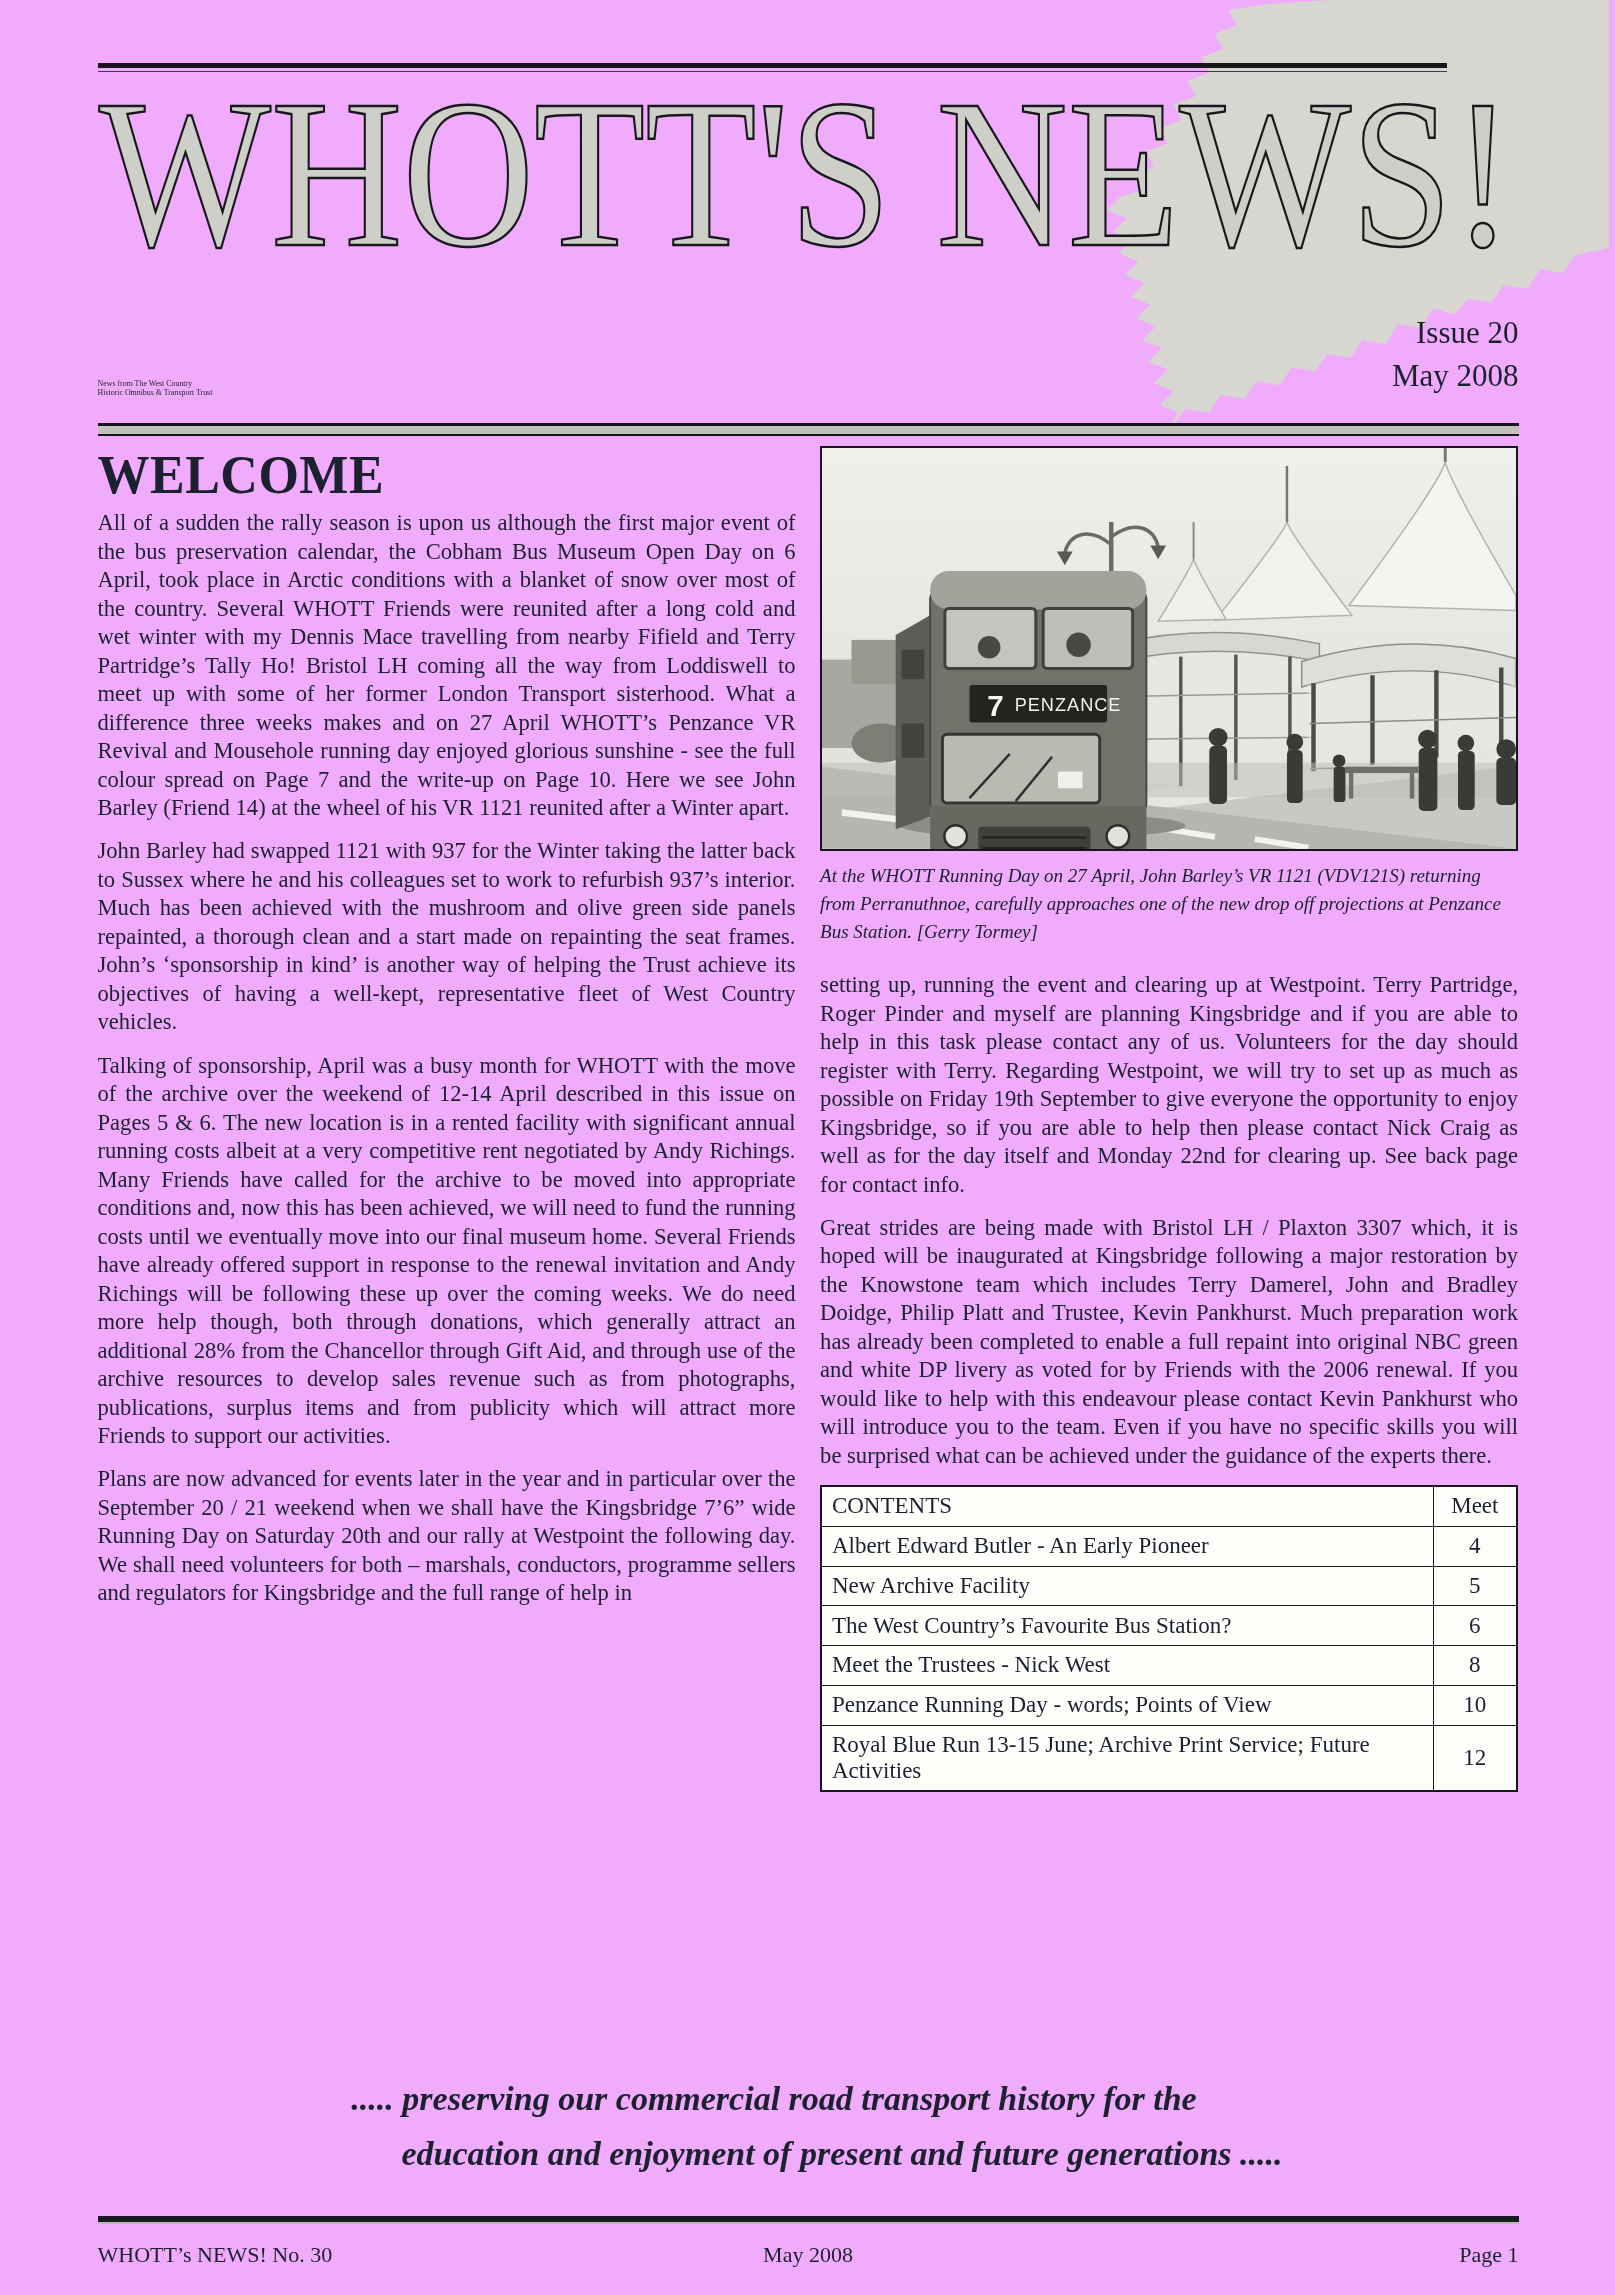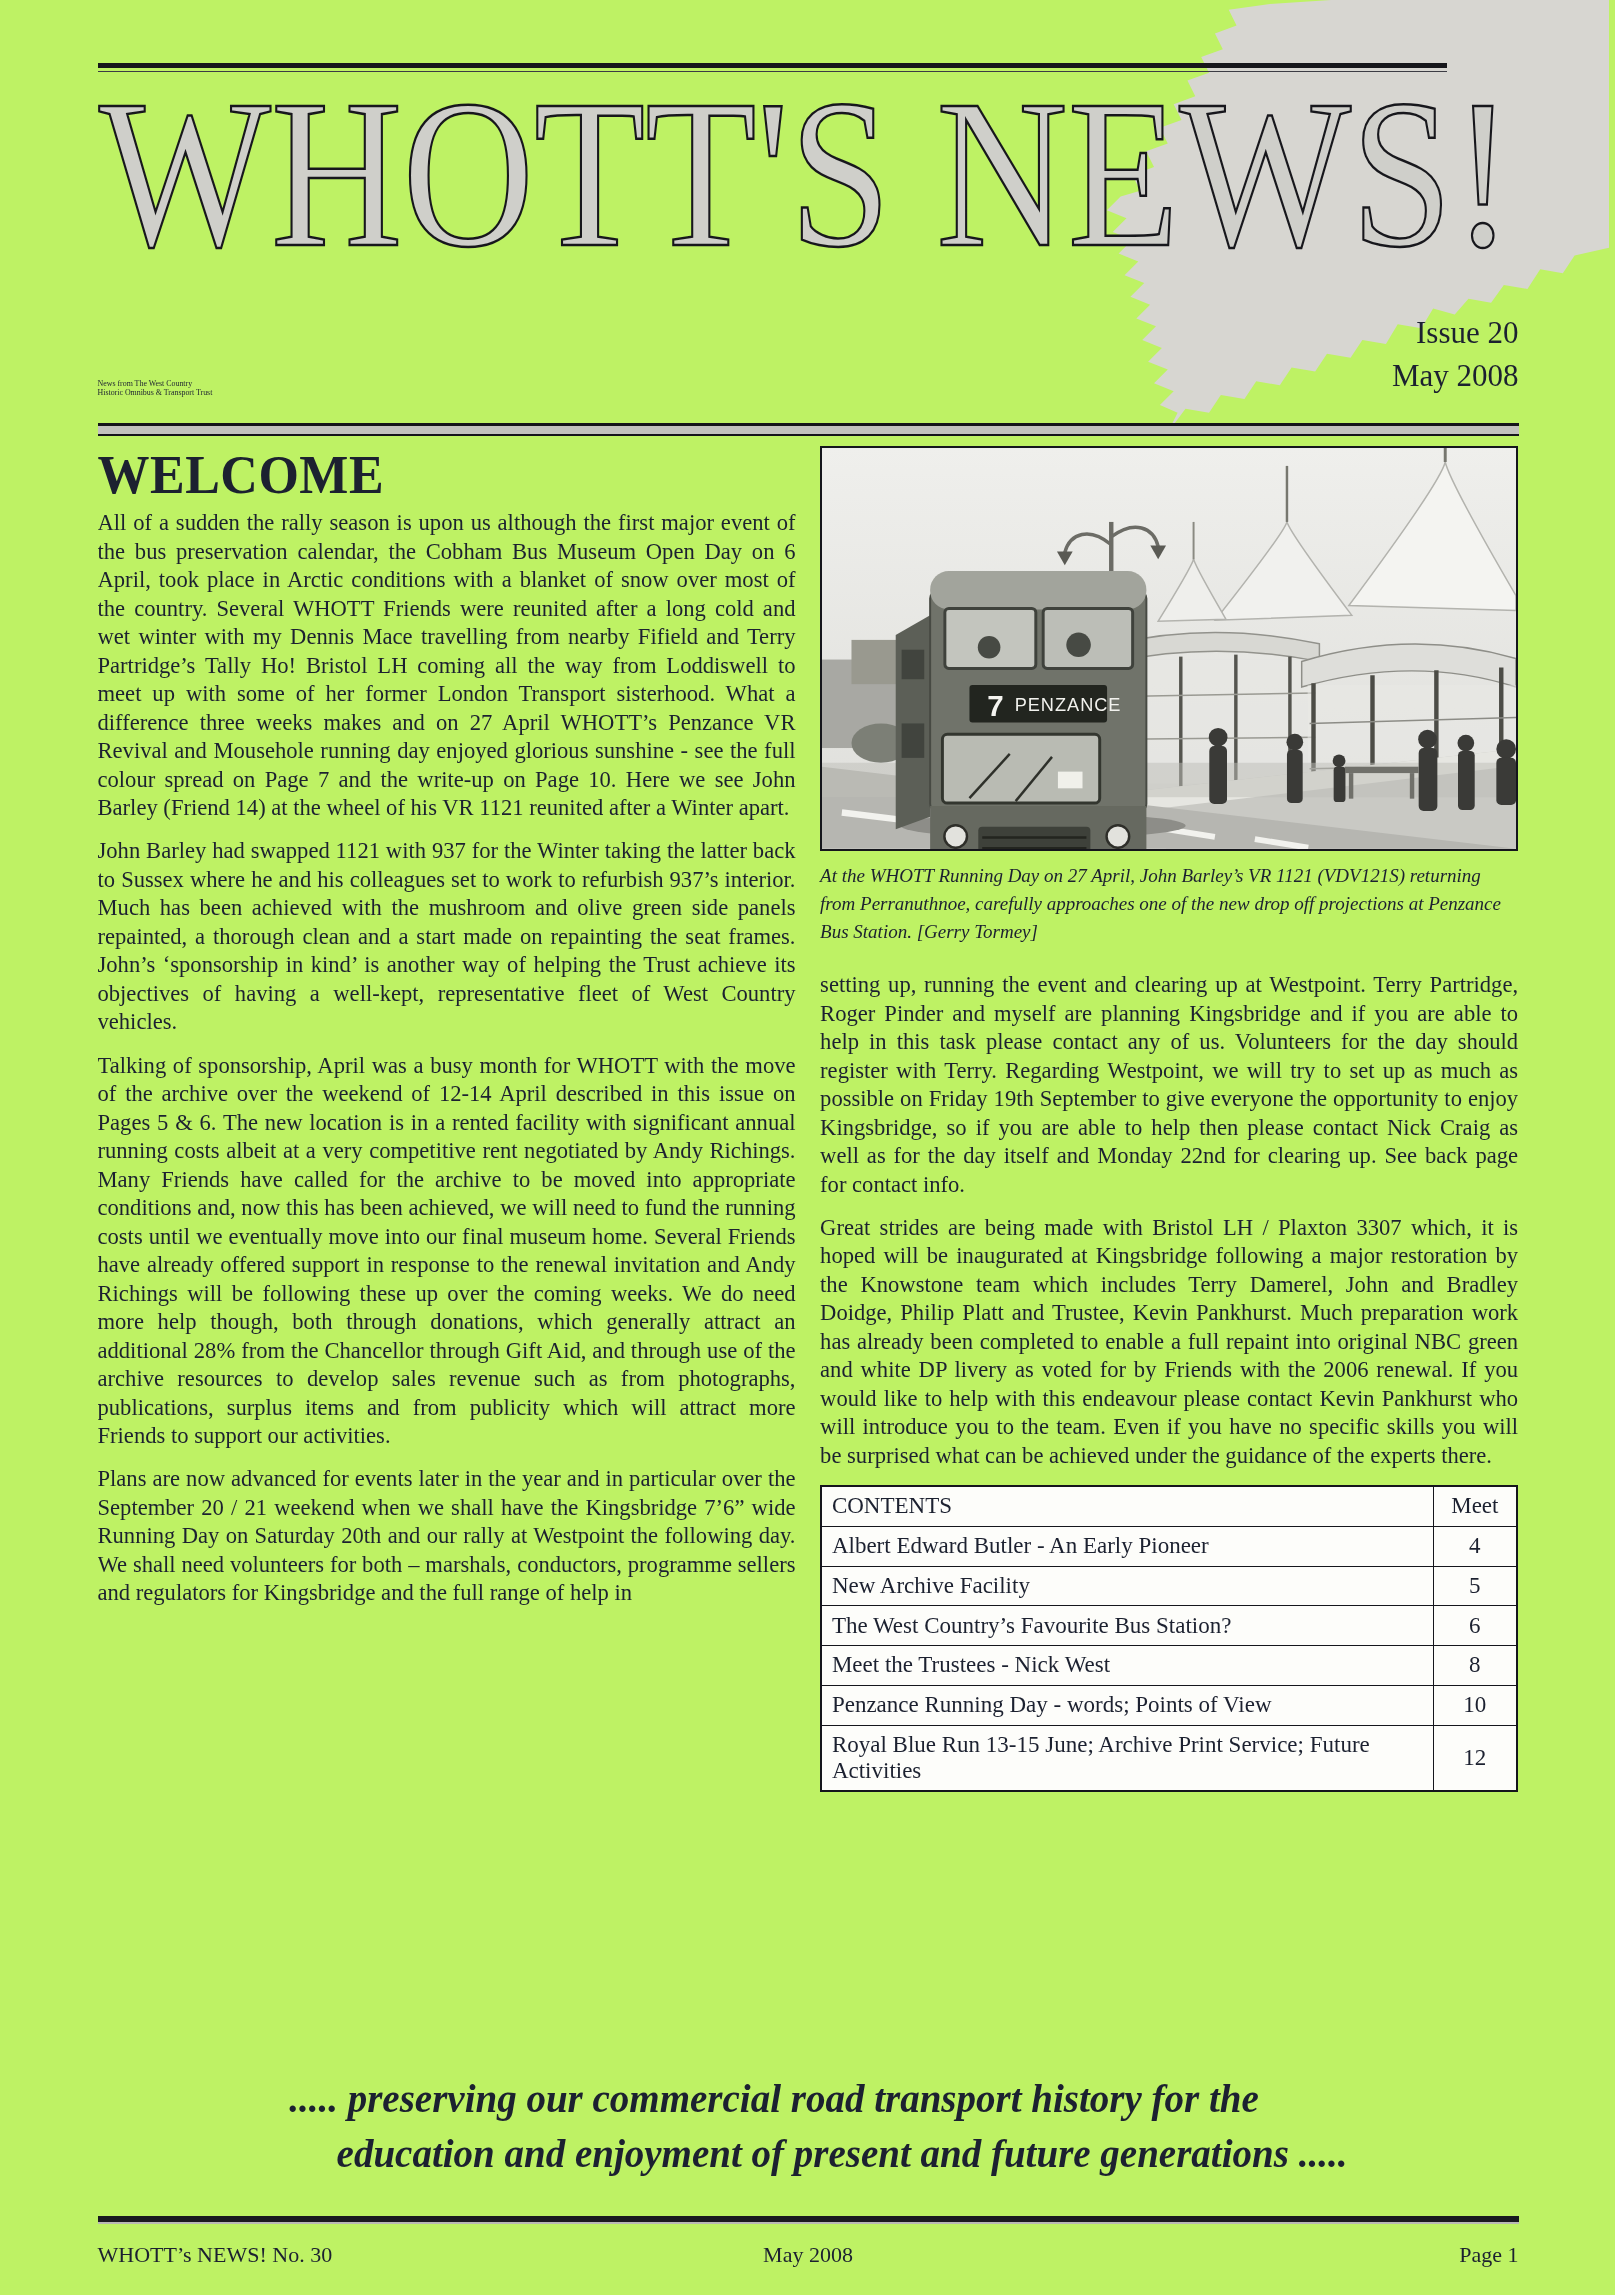--- a/index.html
+++ b/index.html
@@ -1,19 +1,19 @@
 <!DOCTYPE html>
 <html style="font-size:7.9px"><head>
 <meta charset="utf-8">
 <style>
   * { margin:0; padding:0; box-sizing:border-box; }
   html,body { background:#e9e8e4; }
   .page {
     position:relative; width:1616px; height:2295px; margin:0 auto;
-    background:#bef264; overflow:hidden;
+    background:#f0abfc; overflow:hidden;
     font-family:"Liberation Serif", serif; color:#1c2130;
   }
   .content { width:1421px; margin:0 auto; position:relative; }
 
   
   .map-svg { position:absolute; top:0; right:7.4px; width:624px; height:457px; z-index:0; }
   .top-rule { margin-top:63px; height:4.9px; background:#17171b; width:1349px; position:relative; z-index:1; }
   .top-rule-thin { margin-top:2.9px; height:1.5px; background:#3c3c44; width:1349px; position:relative; z-index:1; }
   .masthead-svg { display:block; margin-top:10.8px; width:1421px; height:193px; position:relative; z-index:1; }
   .masthead-svg text {
@@ -37,21 +37,21 @@
   .photo-svg { display:block; width:694px; height:401px; }
   .caption { font-style:italic; font-size:19px; line-height:28px; margin-bottom:25px; }
 
   .contents-table { width:100%; border-collapse:collapse; border:2.5px solid #15161c; background:#fdfdfa; margin-top:6.9px; }
   .contents-table th, .contents-table td { border:1.5px solid #15161c; font-size:23px; padding:6.4px 9.8px; }
   .contents-table th { font-weight:normal; text-align:left; }
   .contents-table th.page-col { width:84px; text-align:center; }
   .contents-table td.page-cell { text-align:center; }
 
   
-  .slogan { margin-top:47px; text-align:center; font-weight:bold; font-style:italic; font-size:39px; line-height:55px; position:relative; z-index:1; }
+  .slogan { margin-top:47px; text-align:center; font-weight:bold; font-style:italic; font-size:34px; line-height:55px; position:relative; z-index:1; }
   .slogan-l1 { display:block; transform:translateX(-34px); }
   .slogan-l2 { display:block; transform:translateX(34px); }
   .bottom-rule { margin-top:35px; height:5.9px; background:#191a1f; width:1421px; box-shadow:0 2px 0 #b9b9b4; }
   .footer-row { position:relative; margin-top:19.7px; font-size:22px; display:flex; justify-content:space-between; }
   .footer-center { position:absolute; left:50%; transform:translateX(-50%); }
 </style>
 </head>
 <body>
 
 <div class="page">

